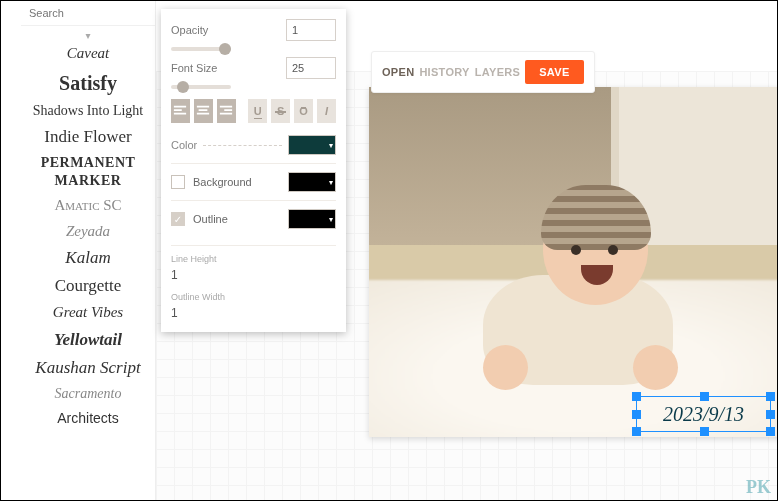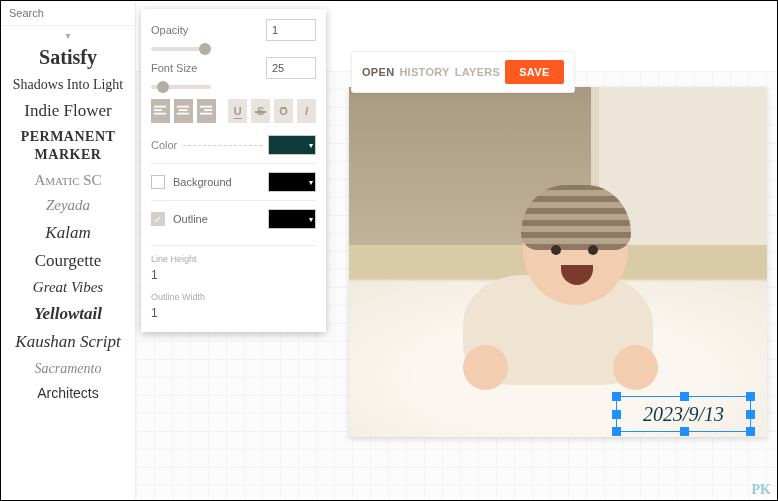--- a/index.html
+++ b/index.html
@@ -6,21 +6,21 @@
   body {
     font-family: Arial, sans-serif;
     font-size: 12px;
     background: #fff;
     width: 778px;
     height: 501px;
     overflow: hidden;
     border: 1px solid #000;
     position: relative;
   }
-  .app { display: flex; height: 100%; }
+  .app { display: flex; height: 100%; padding-left: 20px; }
   
   .sidebar {
     width: 135px;
     border-right: 1px solid #eee;
     display: flex;
     flex-direction: column;
     background: #fff;
   }
   .search-input {
     border: none;
@@ -246,35 +246,36 @@
   .handle {
     position:absolute;
     width:9px; height:9px;
     background:#1e90ff;
   }
   .h-nw{left:-5px;top:-5px;} .h-n{left:50%;top:-5px;margin-left:-4px;} .h-ne{right:-5px;top:-5px;}
   .h-w{left:-5px;top:50%;margin-top:-4px;} .h-e{right:-5px;top:50%;margin-top:-4px;}
   .h-sw{left:-5px;bottom:-5px;} .h-s{left:50%;bottom:-5px;margin-left:-4px;} .h-se{right:-5px;bottom:-5px;}
   .watermark {
     position:absolute; right:6px; bottom:2px;
-    font-family: cursive; font-weight:700; font-size:14px;
+    font-family: cursive; font-weight:700; font-size:18px;
     color: rgba(90,170,180,0.6);
     z-index: 20;
     pointer-events:none;
   }
 </style>
 </head>
 <body>
 
 <div class="app">
 
   <div class="sidebar">
     <input class="search-input" placeholder="Search" style="">
     <div class="font-list">
       <div style="text-align:center;color:#aaa;font-size:10px;">▾</div>
+      <div class="font-item font-caveat">Caveat</div>
       <div class="font-item font-satisfy">Satisfy</div>
       <div class="font-item font-shadows">Shadows Into Light</div>
       <div class="font-item font-indie">Indie Flower</div>
       <div class="font-item font-permanent">Permanent Marker</div>
       <div class="font-item font-amatic">Amatic SC</div>
       <div class="font-item font-zeyada">Zeyada</div>
       <div class="font-item font-kalam">Kalam</div>
       <div class="font-item font-courgette">Courgette</div>
       <div class="font-item font-great">Great Vibes</div>
       <div class="font-item font-yellowtail">Yellowtail</div>

